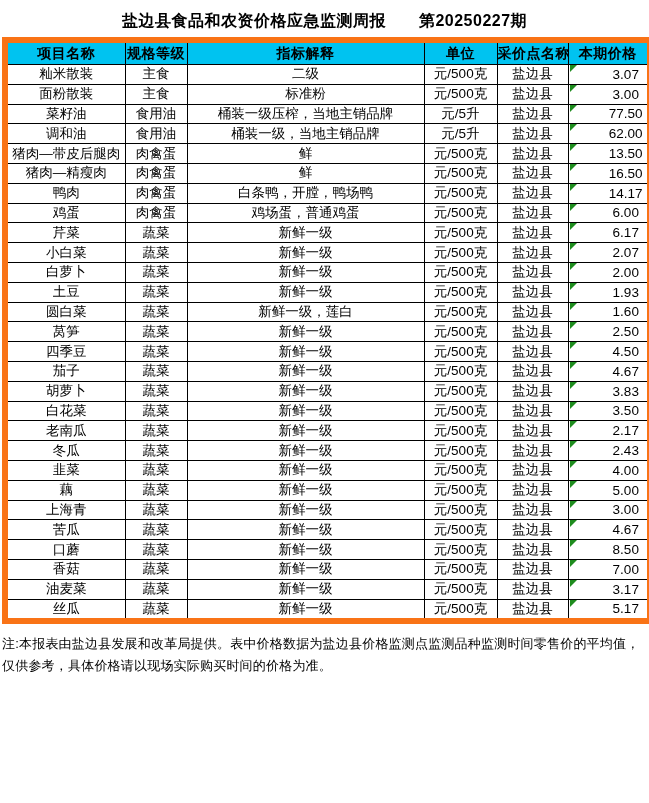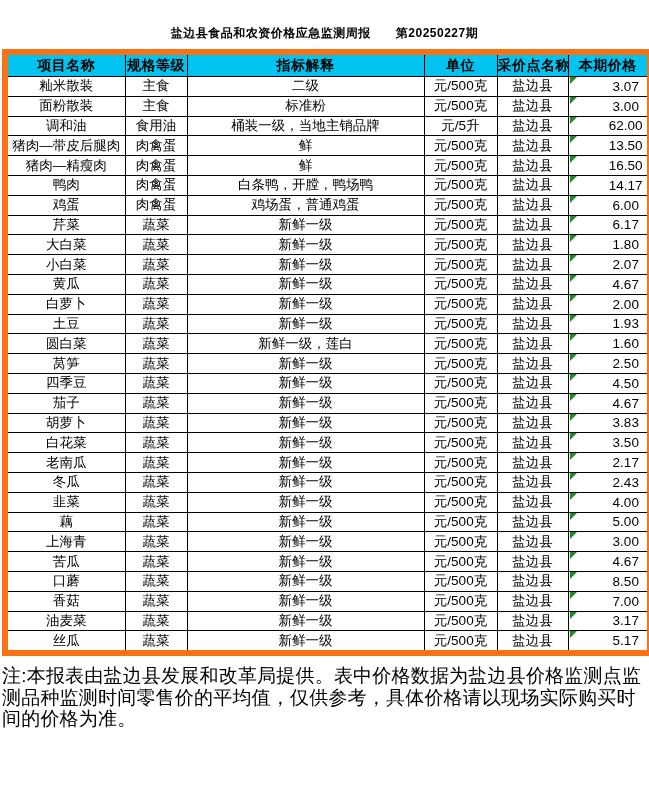--- a/index.html
+++ b/index.html
@@ -11,23 +11,23 @@
     position: relative;
     width: 649px;
     height: 803px;
     background: #ffffff;
     color: #000000;
     font-family: "Liberation Sans", sans-serif;
     overflow: hidden;
   }
   .title {
     text-align: center;
-    font-size: 12px;
+    font-size: 16px;
     font-weight: 600;
-    padding-top: 24px;
+    padding-top: 12px;
     height: 25px;
     line-height: 18px;
     letter-spacing: 0.5px;
     white-space: pre;
   }
   table.price-table {
     border-collapse: collapse;
     table-layout: fixed;
     margin-left: 2px;
     width: 645px;
@@ -62,21 +62,21 @@
     left: 1px;
     top: 0;
     width: 0;
     height: 0;
     border-top: 7px solid #1E8C1E;
     border-right: 7px solid transparent;
   }
   .note {
     margin-top: 9px;
     padding: 0 2px;
-    font-size: 19px;
+    font-size: 13px;
     line-height: 21.5px;
     letter-spacing: 0.2px;
   }
 </style>
 </head>
 <body>
 
 <div class="page">
 
   <div class="title">盐边县食品和农资价格应急监测周报　　第20250227期</div>
@@ -111,20 +111,28 @@
         </tr>
         <tr>
           <td class="c0"><span>面粉散装</span></td>
           <td class="c1"><span>主食</span></td>
           <td class="c2"><span>标准粉</span></td>
           <td class="c3"><span>元/500克</span></td>
           <td class="c4"><span>盐边县</span></td>
           <td class="c5"><span class="flag"></span><span>3.00</span></td>
         </tr>
         <tr>
+          <td class="c0"><span>菜籽油</span></td>
+          <td class="c1"><span>食用油</span></td>
+          <td class="c2"><span>桶装一级压榨，当地主销品牌</span></td>
+          <td class="c3"><span>元/5升</span></td>
+          <td class="c4"><span>盐边县</span></td>
+          <td class="c5"><span class="flag"></span><span>77.50</span></td>
+        </tr>
+        <tr>
           <td class="c0"><span>调和油</span></td>
           <td class="c1"><span>食用油</span></td>
           <td class="c2"><span>桶装一级，当地主销品牌</span></td>
           <td class="c3"><span>元/5升</span></td>
           <td class="c4"><span>盐边县</span></td>
           <td class="c5"><span class="flag"></span><span>62.00</span></td>
         </tr>
         <tr>
           <td class="c0"><span>猪肉—带皮后腿肉</span></td>
           <td class="c1"><span>肉禽蛋</span></td>
@@ -159,42 +167,26 @@
         </tr>
         <tr>
           <td class="c0"><span>芹菜</span></td>
           <td class="c1"><span>蔬菜</span></td>
           <td class="c2"><span>新鲜一级</span></td>
           <td class="c3"><span>元/500克</span></td>
           <td class="c4"><span>盐边县</span></td>
           <td class="c5"><span class="flag"></span><span>6.17</span></td>
         </tr>
         <tr>
-          <td class="c0"><span>大白菜</span></td>
-          <td class="c1"><span>蔬菜</span></td>
-          <td class="c2"><span>新鲜一级</span></td>
-          <td class="c3"><span>元/500克</span></td>
-          <td class="c4"><span>盐边县</span></td>
-          <td class="c5"><span class="flag"></span><span>1.80</span></td>
-        </tr>
-        <tr>
           <td class="c0"><span>小白菜</span></td>
           <td class="c1"><span>蔬菜</span></td>
           <td class="c2"><span>新鲜一级</span></td>
           <td class="c3"><span>元/500克</span></td>
           <td class="c4"><span>盐边县</span></td>
           <td class="c5"><span class="flag"></span><span>2.07</span></td>
-        </tr>
-        <tr>
-          <td class="c0"><span>黄瓜</span></td>
-          <td class="c1"><span>蔬菜</span></td>
-          <td class="c2"><span>新鲜一级</span></td>
-          <td class="c3"><span>元/500克</span></td>
-          <td class="c4"><span>盐边县</span></td>
-          <td class="c5"><span class="flag"></span><span>4.67</span></td>
         </tr>
         <tr>
           <td class="c0"><span>白萝卜</span></td>
           <td class="c1"><span>蔬菜</span></td>
           <td class="c2"><span>新鲜一级</span></td>
           <td class="c3"><span>元/500克</span></td>
           <td class="c4"><span>盐边县</span></td>
           <td class="c5"><span class="flag"></span><span>2.00</span></td>
         </tr>
         <tr>

